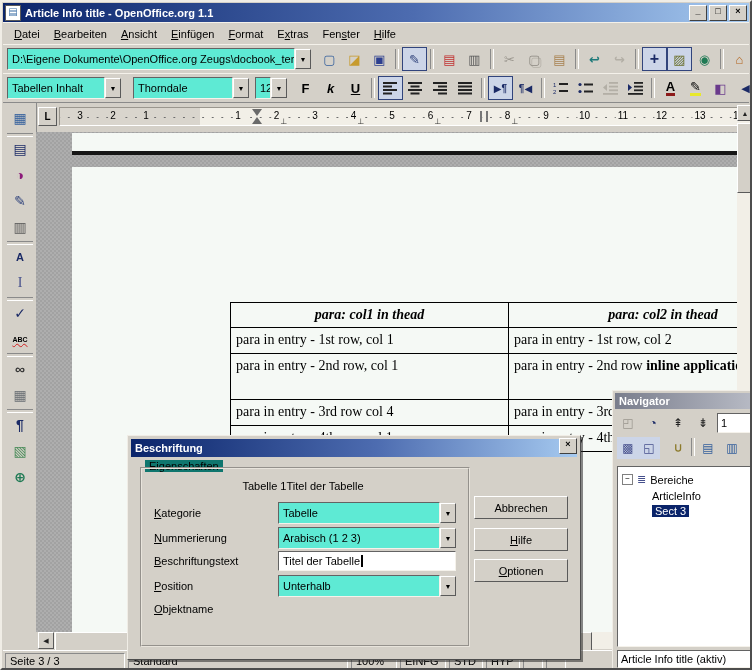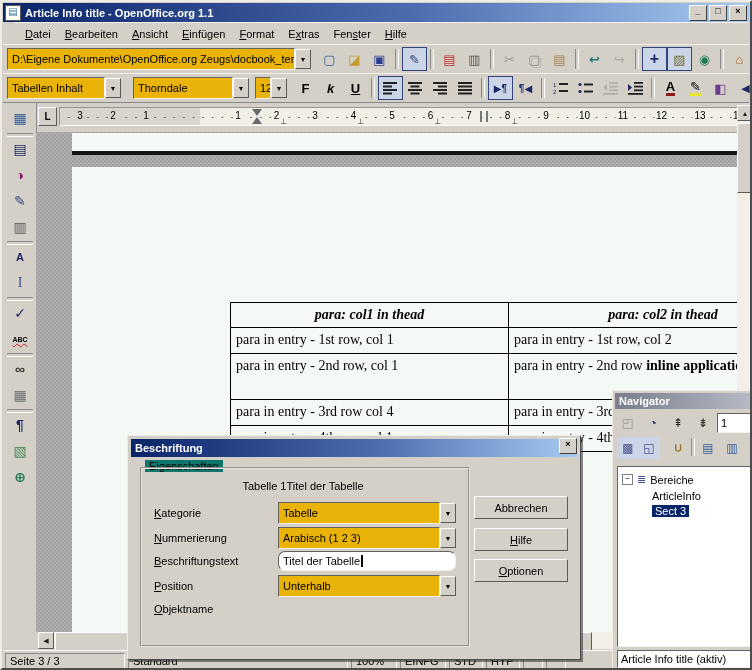--- a/index.html
+++ b/index.html
@@ -9,32 +9,32 @@
   .abs{position:absolute;}
   
   .titlebar{left:1px;top:1px;right:1px;height:19px;background:linear-gradient(90deg,#0a246a,#4d6cb0 55%,#a6caf0);
     display:flex;align-items:center;padding:0 2px;}
   .titlebar .ttl{color:#fff;font-weight:bold;font-size:11px;margin-left:4px;flex:1;white-space:nowrap;overflow:hidden;}
   .appicon{width:14px;height:14px;background:#fff;border:1px solid #5a5a5a;color:#3b6ea5;font-size:10px;line-height:12px;text-align:center;}
   .wbtn{width:16px;height:14px;background:#d4d0c8;border:1px solid;border-color:#fff #404040 #404040 #fff;
     font-size:9px;line-height:11px;text-align:center;font-weight:bold;margin-left:2px;}
   
   .bar{left:1px;right:1px;background:#d4d0c8;border-top:1px solid #f4f1ea;border-bottom:1px solid #8a8a8a;display:flex;align-items:center;}
-  .menubar{top:20px;height:21px;padding-left:4px;margin-left:11px;}
+  .menubar{top:20px;height:21px;padding-left:4px;}
   .menuitem{padding:3px 7px;white-space:nowrap;}
   .funcbar{top:42px;height:28px;}
   .objbar{top:71px;height:28px;}
   .tb{width:23px;height:22px;display:flex;align-items:center;justify-content:center;font-size:13px;
     border:1px solid transparent;flex:none;}
   .pressed{border:1px solid #31447c;background:#ccd5e8;}
   .sep{width:2px;height:20px;border-left:1px solid #8a8a8a;border-right:1px solid #fff;margin:0 3px;flex:none;}
   .sunken{border:1px solid;border-color:#636363 #f5f2eb #f5f2eb #636363;background:#fff;}
   .raised{border:1px solid;border-color:#fff #5a5a5a #5a5a5a #fff;background:#d4d0c8;}
   .combo{display:flex;align-items:center;height:20px;box-sizing:border-box;flex:none;}
-  .combo .val{flex:1;background:#eab308;height:100%;display:flex;align-items:center;padding-left:4px;
+  .combo .val{flex:1;background:#5eead4;height:100%;display:flex;align-items:center;padding-left:4px;
     border:1px solid;border-color:#636363 #f5f2eb #f5f2eb #636363;white-space:nowrap;overflow:hidden;}
   .ddbtn{width:16px;height:100%;background:#d4d0c8;border:1px solid;border-color:#fff #5a5a5a #5a5a5a #fff;
     font-size:7px;display:flex;align-items:center;justify-content:center;box-sizing:border-box;}
   .tabbtn{left:36px;top:105px;width:17px;height:17px;font-weight:bold;font-size:10px;display:flex;align-items:center;justify-content:center;}
   .ruler{left:57px;top:105px;width:678px;height:17px;background:#f2efe7;border:1px solid;border-color:#9a968e #fff #fff #9a968e;overflow:hidden;}
   .ruler .lzone{position:absolute;left:0;top:0;width:140px;height:100%;background:#d9d5cd;}
   .rnum{position:absolute;top:2px;transform:translateX(-50%);font-size:10px;background:#f2efe7;padding:0 2px;}
   .rnum.inmargin{background:#d9d5cd;}
   .rdots{position:absolute;left:0;top:0;width:100%;height:100%;
     background-image:radial-gradient(circle,#6e6e6e 0.9px,transparent 1.1px);background-size:9.6px 17px;background-position:4px 1px;}
@@ -85,21 +85,21 @@
     border:1px solid;border-color:#636363 #f5f2eb #f5f2eb #636363;display:flex;align-items:center;padding-left:3px;white-space:nowrap;}
   
   .dialog{left:125px;top:433px;width:452px;height:223px;background:#d4d0c8;
     border:1px solid;border-color:#f0ede6 #4d4d4d #4d4d4d #f0ede6;box-shadow:2px 2px 0 rgba(40,40,40,.55);z-index:60;}
   .dlgtitle{position:absolute;left:3px;top:3px;right:3px;height:18px;background:linear-gradient(90deg,#0a246a,#4d6cb0 55%,#a6caf0);
     color:#fff;font-weight:bold;display:flex;align-items:center;padding-left:4px;}
   .dclose{position:absolute;right:3px;top:2px;width:16px;height:14px;}
   .groupbox{position:absolute;left:12px;top:31px;width:326px;height:176px;border:2px groove #e8e4dc;}
   .grouplabel{position:absolute;left:17px;top:24px;background:#0f766e;padding:0 4px;}
   .dlabel{position:absolute;left:26px;width:120px;height:20px;display:flex;align-items:center;}
-  .dctrl{position:absolute;left:150px;width:178px;border-radius:7px;}
+  .dctrl{position:absolute;left:150px;width:178px;}
   .dbtn{position:absolute;left:346px;width:92px;height:21px;background:#d4d0c8;
     border:1px solid;border-color:#fff #5a5a5a #5a5a5a #fff;display:flex;align-items:center;justify-content:center;}
   .dbtn.default{outline:1px solid #000;}
   .caret{display:inline-block;width:1.5px;height:12px;background:#000;vertical-align:-2px;margin-left:1px;}
   u{text-decoration:underline;}
   svg{display:block;}
 </style>
 </head>
 <body>
 

